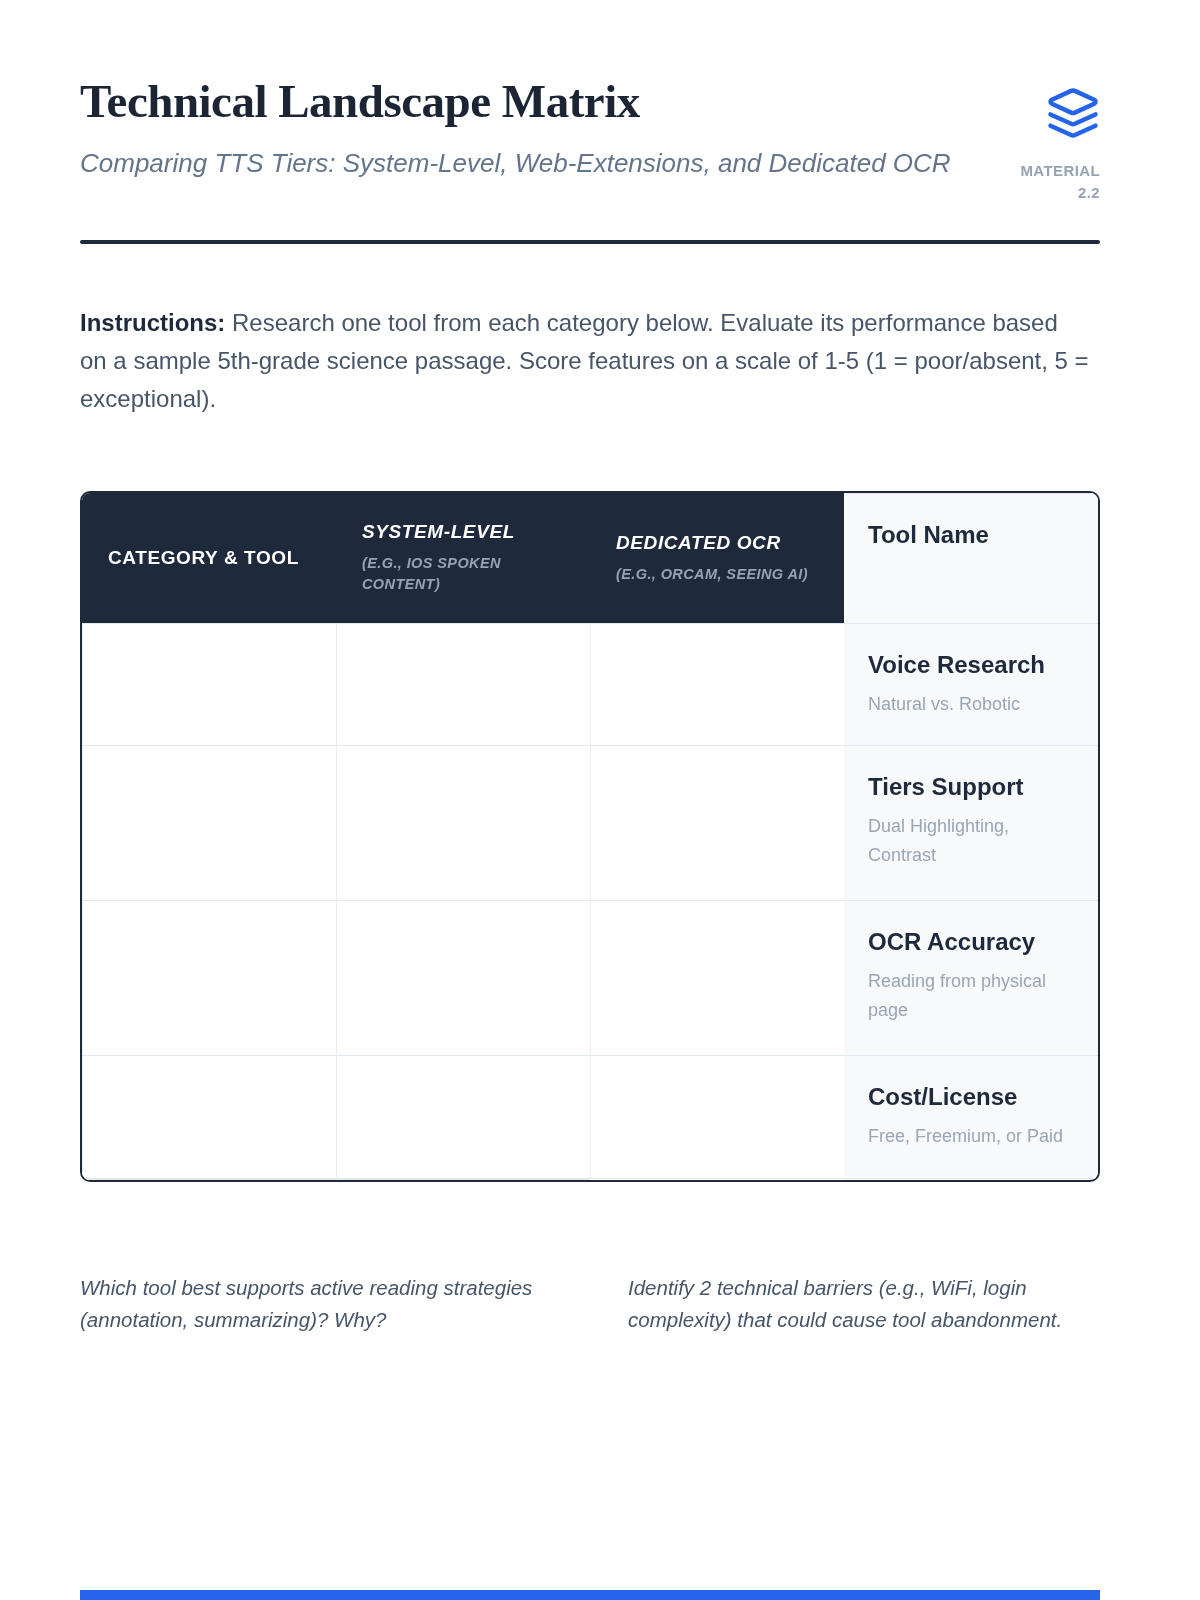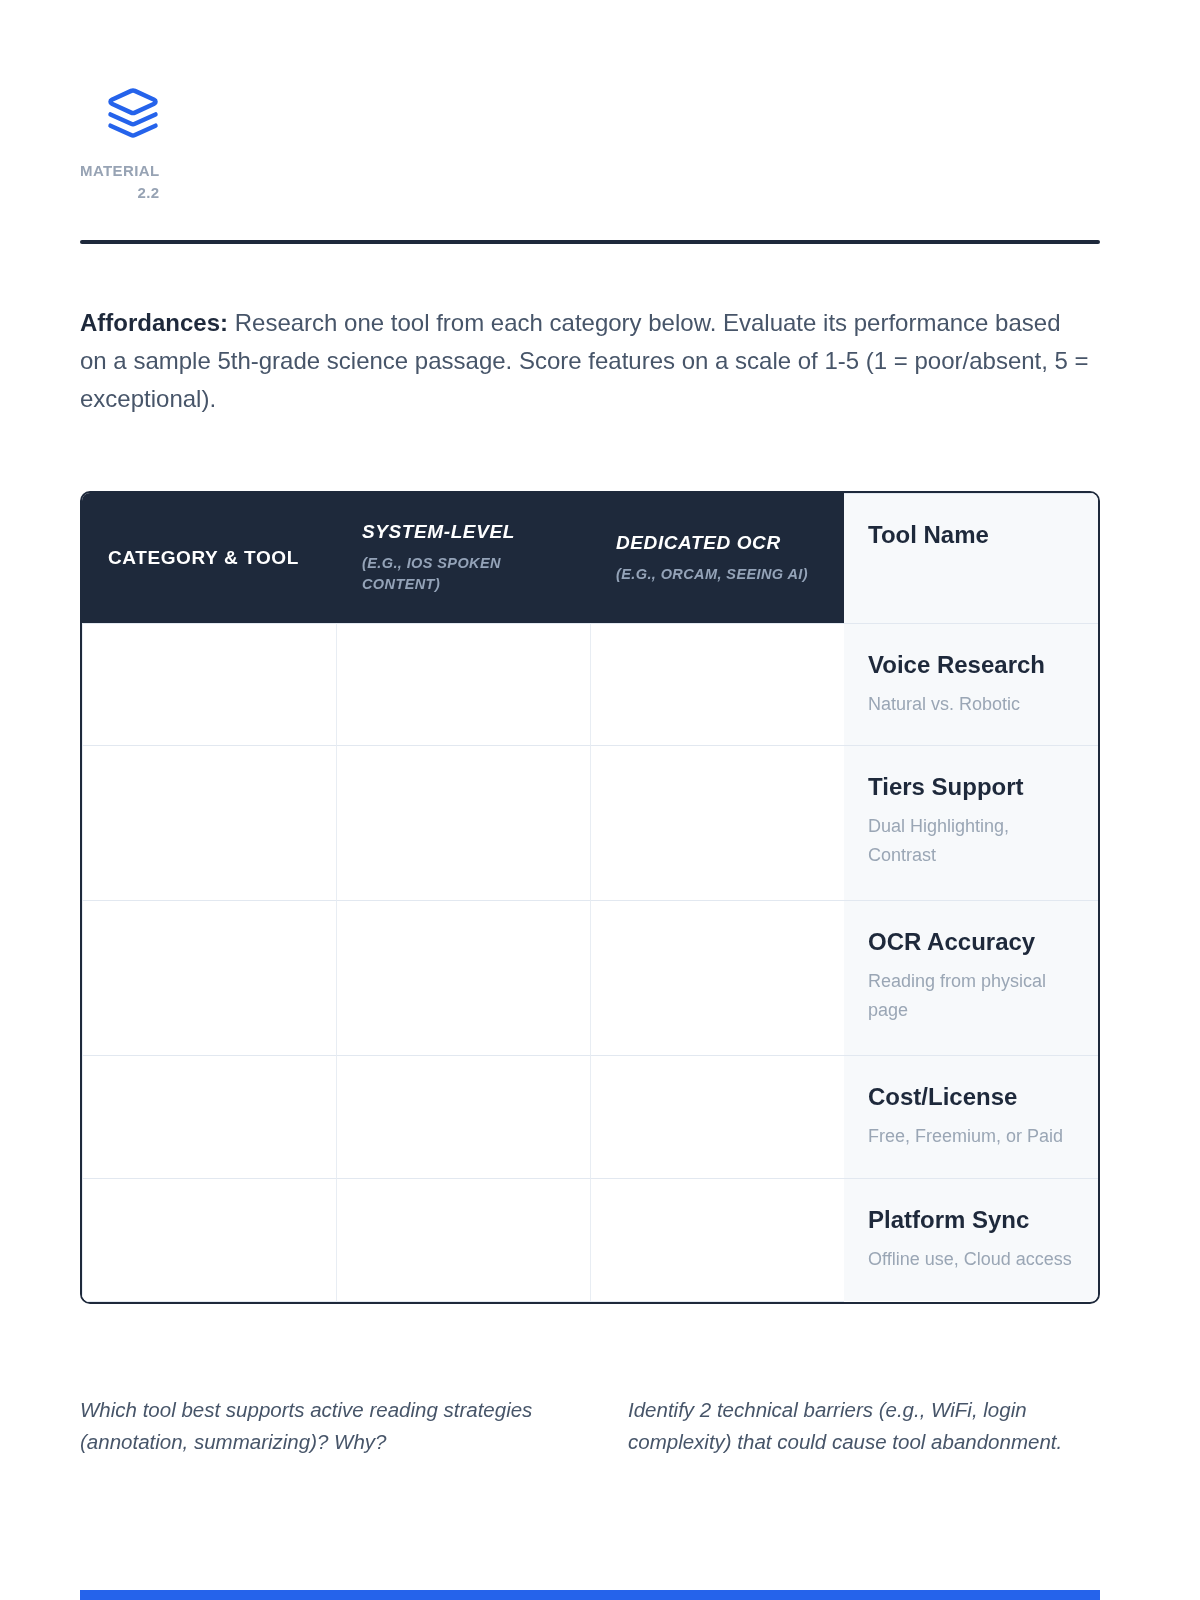--- a/index.html
+++ b/index.html
@@ -114,38 +114,42 @@
     height: 10px;
     background: #2563eb;
   }
 </style>
 </head>
 <body>
 
 <div class="page">
 
   <div class="doc-header">
+    <div class="title-block">
+      <h1 class="doc-title">Technical Landscape Matrix</h1>
+      <div class="doc-subtitle">Comparing TTS Tiers: System-Level, Web-Extensions, and Dedicated OCR</div>
+    </div>
     <div class="logo-block">
       <span>
         <svg viewBox="0 0 24 24" fill="none" stroke="#2563eb" stroke-width="2" stroke-linecap="round" stroke-linejoin="round">
           <path d="m12.83 2.18a2 2 0 0 0-1.66 0L2.6 6.08a1 1 0 0 0 0 1.83l8.58 3.91a2 2 0 0 0 1.66 0l8.58-3.9a1 1 0 0 0 0-1.83Z"></path>
           <path d="m22 17.65-9.17 4.16a2 2 0 0 1-1.66 0L2 17.65"></path>
           <path d="m22 12.65-9.17 4.16a2 2 0 0 1-1.66 0L2 12.65"></path>
         </svg>
       </span>
       <div class="badge">
         <div>MATERIAL</div>
         <div>2.2</div>
       </div>
     </div>
   </div>
 
   <div class="divider"></div>
 
-  <p class="instructions"><strong>Affordances:</strong> <span>Research one tool from each category below. Evaluate its performance based on a sample 5th-grade science passage. Score features on a scale of 1-5 (1 = poor/absent, 5 = exceptional).</span></p>
+  <p class="instructions"><strong>Instructions:</strong> <span>Research one tool from each category below. Evaluate its performance based on a sample 5th-grade science passage. Score features on a scale of 1-5 (1 = poor/absent, 5 = exceptional).</span></p>
 
   <div class="matrix-wrap">
     <div class="matrix">
 
       <div class="hcell">
         <div class="h-label">CATEGORY &amp; TOOL</div>
 
       </div>
       <div class="hcell em">
         <div class="h-label">SYSTEM-LEVEL</div>
@@ -189,24 +193,20 @@
       <div class="cell"></div>
 
       <div class="cat-cell h-md">
         <div class="row-title">Cost/License</div>
         <div class="row-sub">Free, Freemium, or Paid</div>
       </div>
       <div class="cell"></div>
       <div class="cell"></div>
       <div class="cell"></div>
 
-      <div class="cat-cell h-md">
-        <div class="row-title">Platform Sync</div>
-        <div class="row-sub">Offline use, Cloud access</div>
-      </div>
       <div class="cell"></div>
       <div class="cell"></div>
       <div class="cell"></div>
     </div>
   </div>
 
   <div class="bottom">
     <div class="section">
       <p class="section-text">Which tool best supports active reading strategies (annotation, summarizing)? Why?</p>
     </div>

